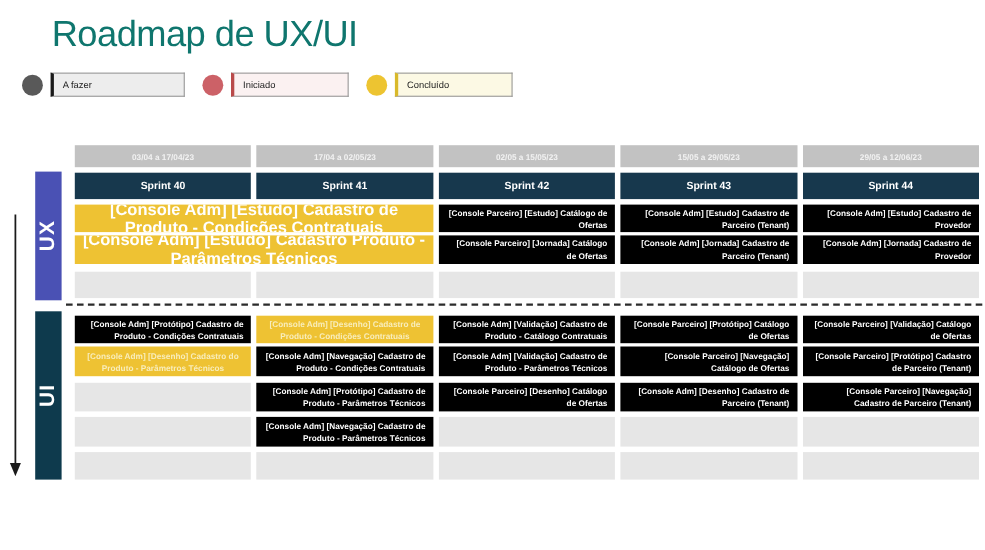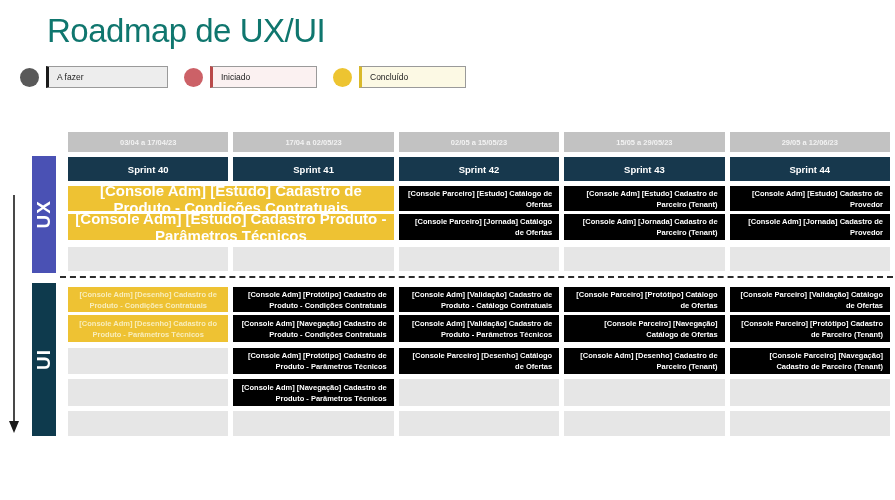--- a/index.html
+++ b/index.html
@@ -151,22 +151,22 @@
     <div class="cell card-e"></div>
     <div class="cell card-e"></div>
     <div class="cell card-e"></div>
     <div class="cell card-e"></div>
     <div class="cell card-e"></div>
   </div>
 
   <div class="divider"></div>
 
   <div class="row r-ui1">
+    <div class="cell card-g">[Console Adm] [Protótipo] Cadastro de Produto - Condições Contratuais</div>
     <div class="cell card-ysm">[Console Adm] [Desenho] Cadastro de Produto - Condições Contratuais</div>
-    <div class="cell card-g">[Console Adm] [Protótipo] Cadastro de Produto - Condições Contratuais</div>
     <div class="cell card-g">[Console Adm] [Validação] Cadastro de Produto - Catálogo Contratuais</div>
     <div class="cell card-g">[Console Parceiro] [Protótipo] Catálogo de Ofertas</div>
     <div class="cell card-g">[Console Parceiro] [Validação] Catálogo de Ofertas</div>
   </div>
 
   <div class="row r-ui2">
     <div class="cell card-ysm">[Console Adm] [Desenho] Cadastro do Produto - Parâmetros Técnicos</div>
     <div class="cell card-g">[Console Adm] [Navegação] Cadastro de Produto - Condições Contratuais</div>
     <div class="cell card-g">[Console Adm] [Validação] Cadastro de Produto - Parâmetros Técnicos</div>
     <div class="cell card-g">[Console Parceiro] [Navegação] Catálogo de Ofertas</div>

